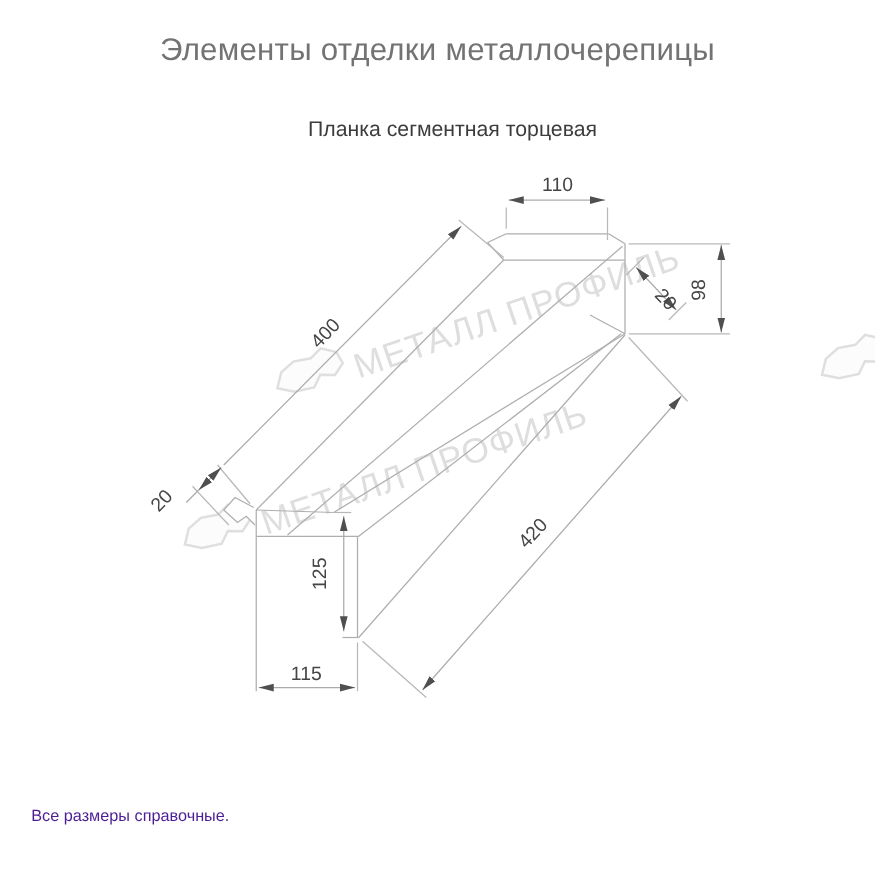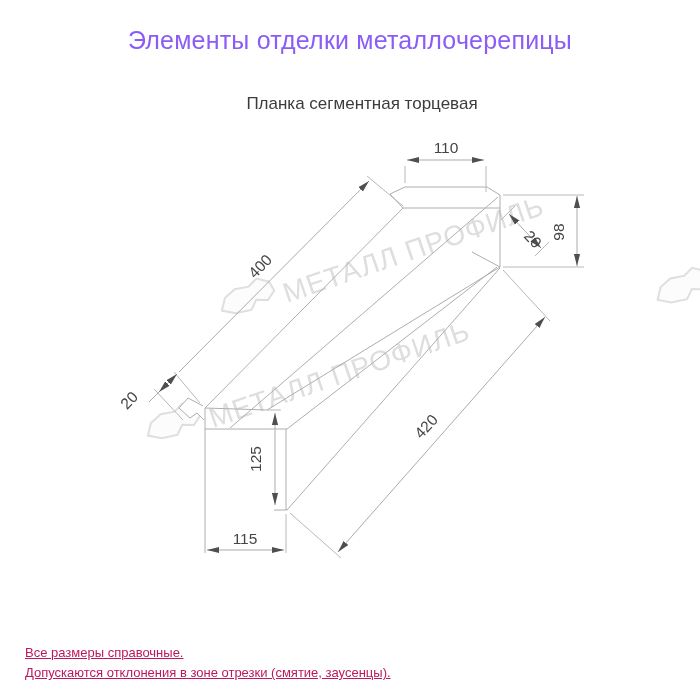--- a/index.html
+++ b/index.html
@@ -1,23 +1,23 @@
 <!DOCTYPE html>
 <html><head>
 <meta charset="utf-8">
 <style>
   html,body{margin:0;padding:0;background:#ffffff;}
   body{width:700px;height:700px;position:relative;overflow:hidden;
        font-family:"Liberation Sans", sans-serif;color:#3a3a3a;}
   .title{position:absolute;top:26px;left:0;width:700px;text-align:center;
-         font-size:25px;letter-spacing:.2px;color:#8b5cf6;}
+         font-size:25px;letter-spacing:.2px;color:#737373;}
   .subtitle{position:absolute;top:93px;left:0;width:700px;text-align:center;
             font-size:17px;line-height:21px;color:#3c3c3c;padding-left:12px;}
   .subtitle span{display:block;}
-  .footer{position:absolute;left:25px;top:643px;font-size:13px;line-height:20px;color:#be185d;text-decoration:underline;}
+  .footer{position:absolute;left:25px;top:643px;font-size:13px;line-height:20px;color:#4c1d95;}
   .footer span{display:block;}
   svg.draw{position:absolute;left:0;top:0;}
   .obj{stroke:#aeaeae;stroke-width:1;fill:none;}
   .ext{stroke:#b8b8b8;stroke-width:1;fill:none;}
   .dim{stroke:#ababab;stroke-width:1;fill:none;}
   .dimtxt{fill:#454545;font-size:15.5px;font-family:"Liberation Sans",sans-serif;}
   .wmtxt{fill:#dedede;font-size:28px;letter-spacing:1px;font-family:"Liberation Sans",sans-serif;}
   .wmlogo{stroke:#dfdfdf;stroke-width:2;fill:#fcfcfc;}
   .flap{stroke:#aeaeae;stroke-width:1;fill:#ffffff;}
 </style>
@@ -114,14 +114,13 @@
     <text class="dimtxt" transform="translate(261,459) rotate(-90)" text-anchor="middle">125</text>
 
     <line class="ext" x1="286" y1="514" x2="286" y2="553"></line>
     <line class="dim" x1="207" y1="550" x2="284" y2="550" marker-start="url(#mS)" marker-end="url(#mE)"></line>
     <text class="dimtxt" x="245" y="544" text-anchor="middle">115</text>
   </g>
 </svg>
 
 <div class="footer">
   <span>Все размеры справочные.</span>
-  <span>Допускаются отклонения в зоне отрезки (смятие, заусенцы).</span>
 </div>
 
 </body></html>

